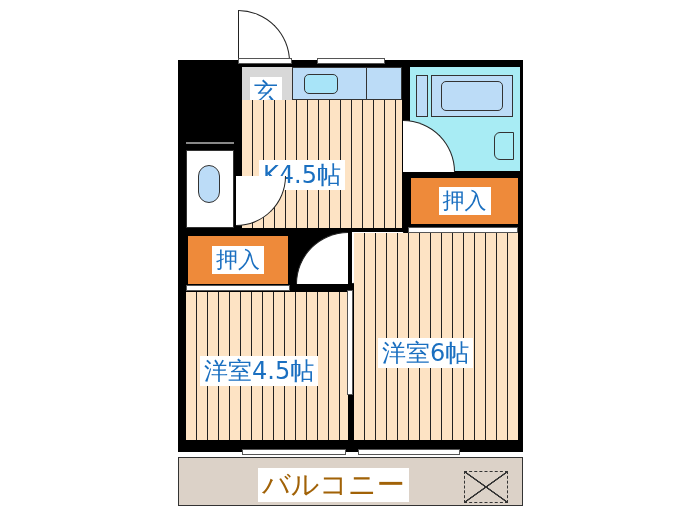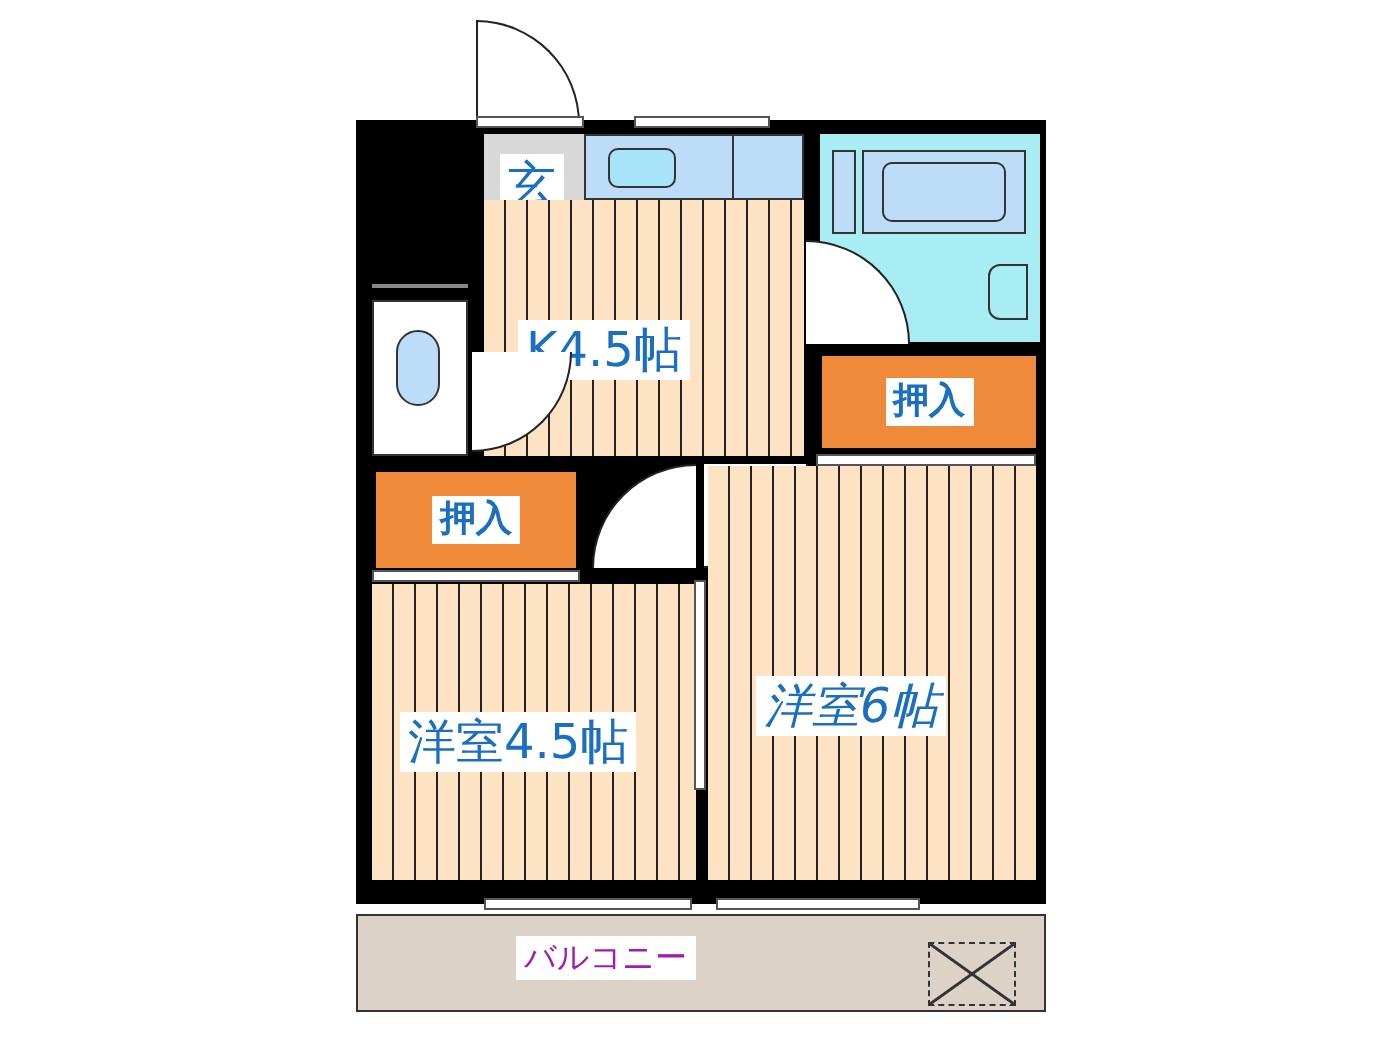--- a/index.html
+++ b/index.html
@@ -3,21 +3,21 @@
 <meta charset="utf-8">
 <style>
   html, body { margin:0; padding:0; background:#ffffff; }
   body { width:700px; height:525px; position:relative; overflow:hidden; font-family:"DejaVu Sans", sans-serif; }
   .abs { position:absolute; box-sizing:border-box; }
   .wall { background:#000; }
   .floor { background-color:#fde3c4;
     background-image: repeating-linear-gradient(90deg, transparent 0, transparent 10px, #222 10px, #222 11px); }
   .label { position:absolute; background:#fff; color:#1a6fc0; font-size:24px; line-height:1; padding:3px 4px; white-space:nowrap; }
   .oshi { background:#ee8a3a; border:2px solid #000; }
-  .oshi .label { left:50%; top:50%; transform:translate(-50%,-50%); font-size:18px;font-weight:bold; }
+  .oshi .label { left:50%; top:50%; transform:translate(-50%,-50%); font-size:22px; }
   .slider { background:#fff; border:1px solid #555; height:6px; }
   .door-arc { border:1.5px solid #222; background:#fff; }
 </style>
 </head>
 <body>
 
 <div class="abs wall" style="left:178px;top:60px;width:345px;height:392px;"></div>
 
 <div class="abs" style="left:242px;top:67px;width:50px;height:48px;background:#d8d8d8;"></div>
 <div class="label" style="left:250px;top:77px;">玄</div>
@@ -60,20 +60,20 @@
 
 <div class="abs door-arc" style="left:296px;top:232px;width:52px;height:52px;border-radius:52px 0 0 0;border-right:none;border-bottom:none;"></div>
 <div class="abs door-arc" style="left:352px;top:232px;width:52px;height:52px;border-radius:0 0 52px 0;border-left:none;border-top:none;"></div>
 
 <div class="abs floor" style="left:186px;top:292px;width:162px;height:148px;"></div>
 <div class="label" style="left:200px;top:356px;">洋室4.5帖</div>
 
 <div class="abs slider" style="left:347px;top:290px;width:6px;height:105px;"></div>
 
 <div class="abs floor" style="left:354px;top:233px;width:164px;height:207px;"></div>
-<div class="label" style="left:378px;top:338px;font-style:italic;">洋室6帖</div>
+<div class="label" style="left:378px;top:338px;">洋室6帖</div>
 
 <div class="abs slider" style="left:242px;top:449px;width:104px;"></div>
 <div class="abs slider" style="left:358px;top:449px;width:102px;"></div>
 
 <div class="abs" style="left:178px;top:457px;width:345px;height:49px;background:#dcd2c8;border:1.5px solid #333;"></div>
-<div class="label" style="left:258px;top:468px;color:#a21caf;font-size:16px;">バルコニー</div>
+<div class="label" style="left:258px;top:468px;color:#a16207;font-size:28px;">バルコニー</div>
 <div class="abs" style="left:464px;top:471px;width:44px;height:32px;border:1.5px dashed #333;background:linear-gradient(to top right, transparent 48%, #333 49%, #333 51%, transparent 52%), linear-gradient(to bottom right, transparent 48%, #333 49%, #333 51%, transparent 52%);"></div>
 
 </body></html>

